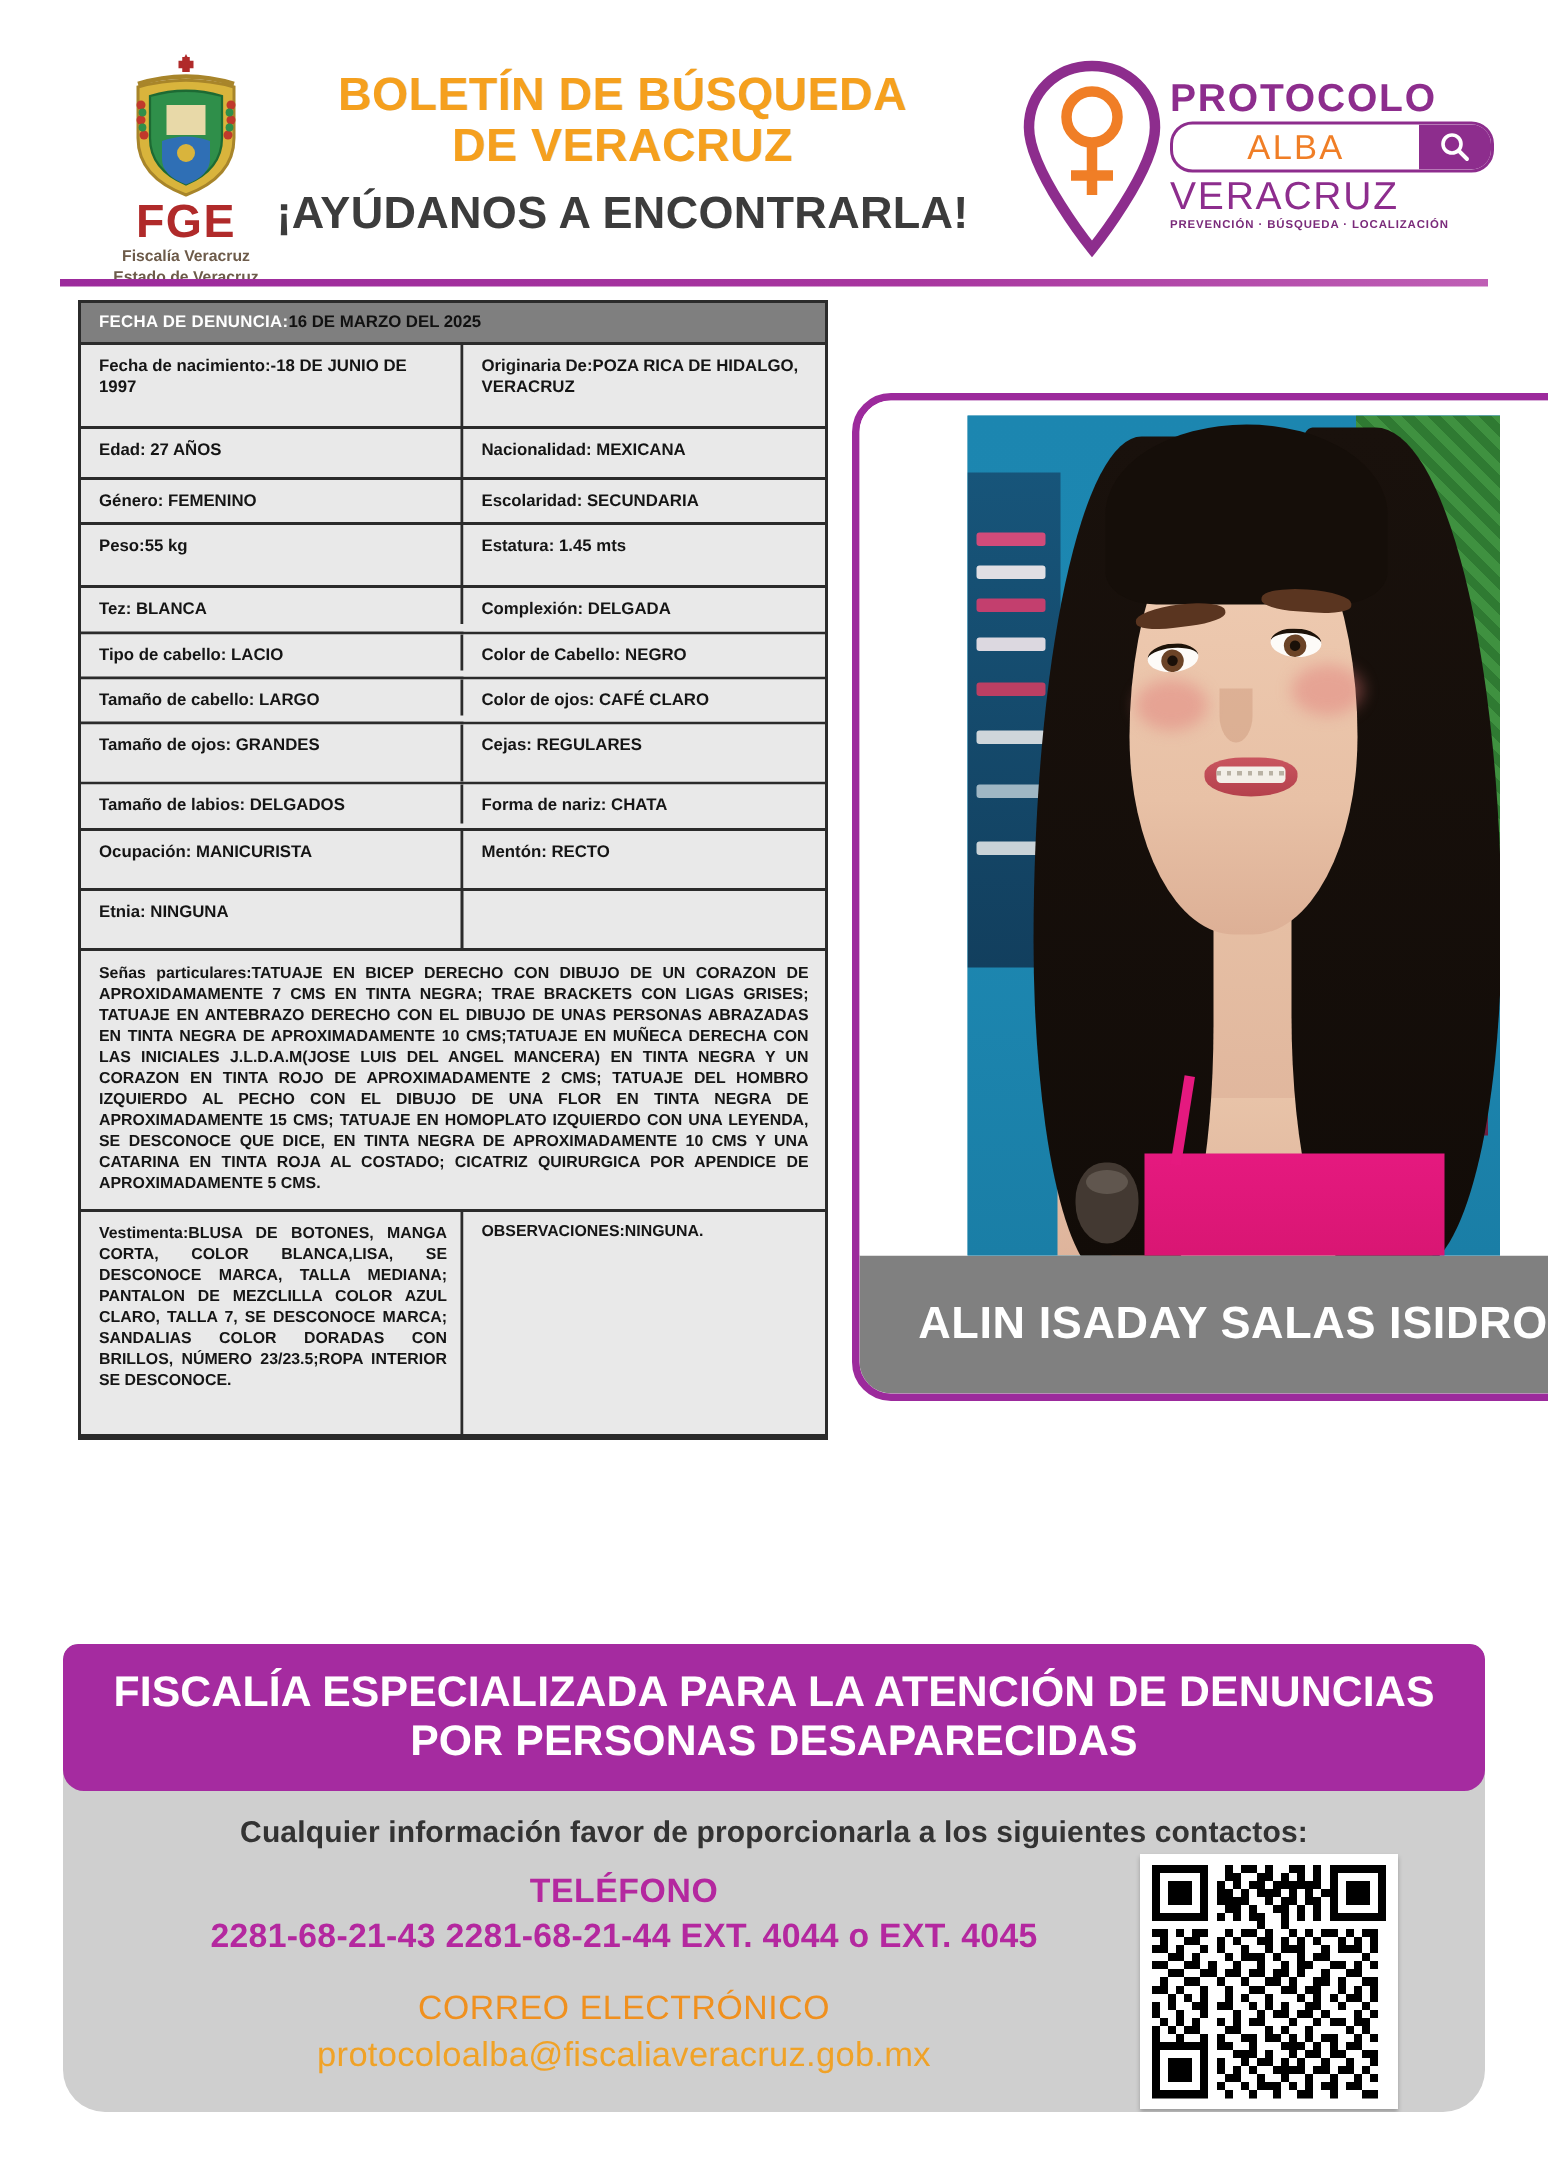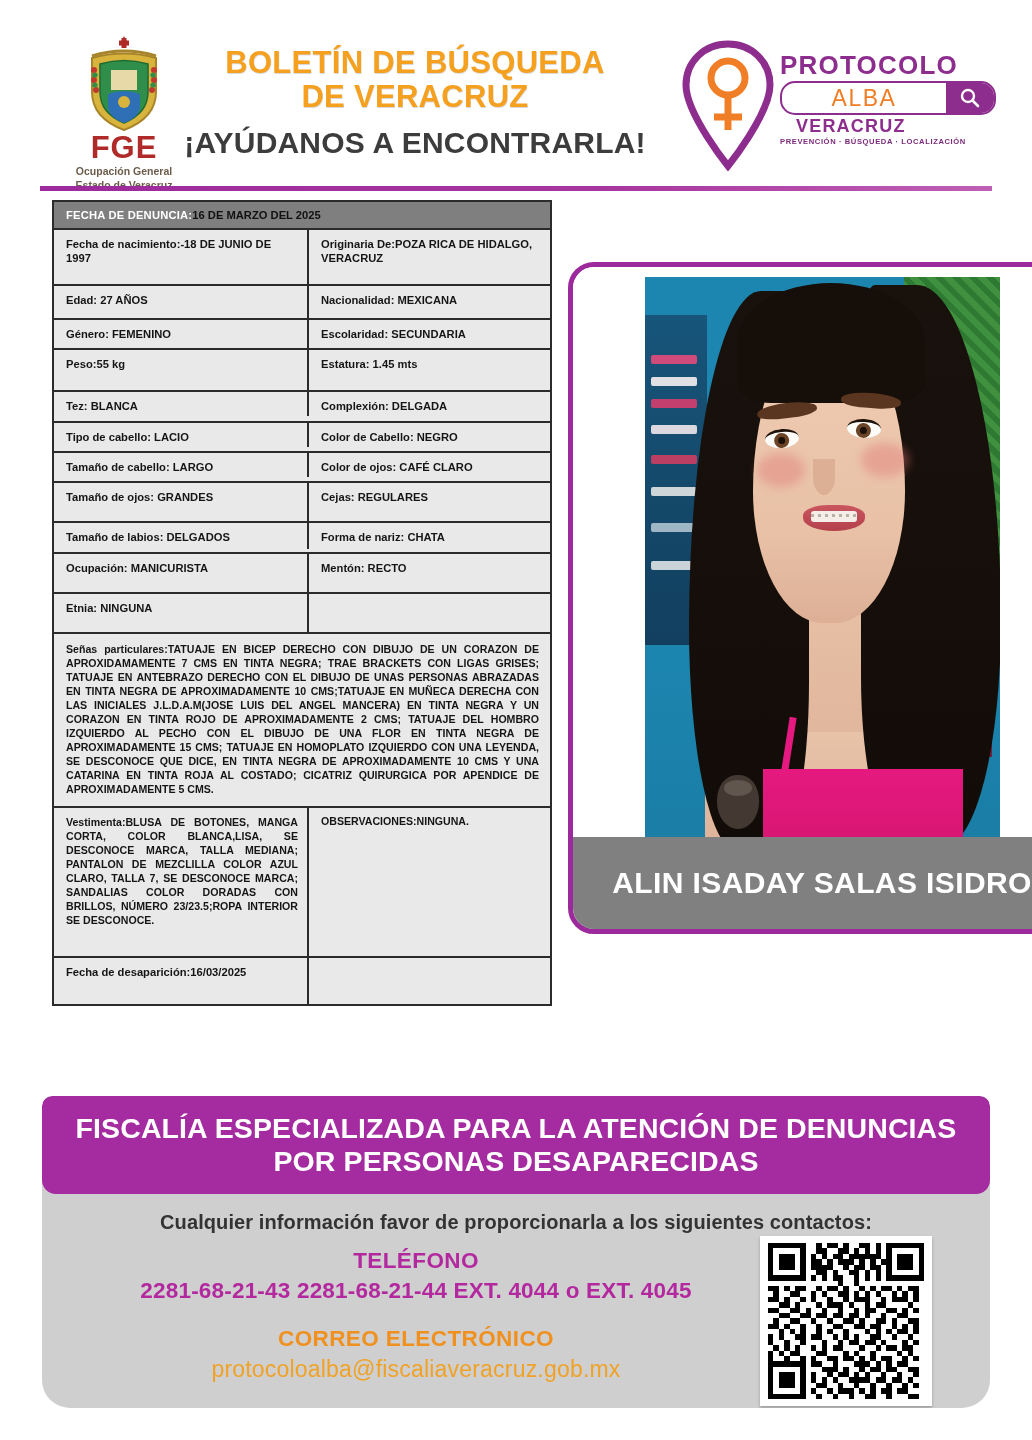--- a/index.html
+++ b/index.html
@@ -29,22 +29,22 @@
   .alba-pin{position:absolute;left:8px;top:4px;}
   .alba-text{position:absolute;left:108px;top:18px;width:225px;}
   .alba-proto{font-size:26px;font-weight:bold;color:#8d2d8d;letter-spacing:1.2px;
     line-height:1;}
   .alba-pill{margin-top:3px;height:30px;width:212px;border-radius:15px;
     border:2.5px solid #8d2d8d;display:flex;align-items:stretch;overflow:hidden;background:#fff;}
   .alba-pill-left{flex:1;display:flex;align-items:center;justify-content:center;}
   .alba-word{font-size:23px;font-weight:normal;color:#F07E26;letter-spacing:1.5px;}
   .alba-pill-right{width:48px;background:#8d2d8d;display:flex;align-items:center;
     justify-content:center;}
-  .alba-vera{font-size:18px;font-weight:bold;color:#8d2d8d;letter-spacing:1.2px;
-    line-height:1.05;margin-top:2px;margin-left:16px;}
+  .alba-vera{font-size:26px;font-weight:normal;color:#8d2d8d;letter-spacing:1.2px;
+    line-height:1.05;margin-top:2px;}
   .alba-tag{font-size:7.6px;font-weight:bold;color:#7a2a7a;letter-spacing:0.6px;margin-top:1px;}
 
   .purple-rule{position:absolute;left:40px;top:186px;width:952px;height:5px;
     background:linear-gradient(90deg,#9c2a9c 0%,#a8369f 60%,#bf5fb5 100%);}
 
   
   .table{position:absolute;left:52px;top:200px;width:500px;
     border:2px solid #2b2b2b;background:#e9e9e9;box-sizing:border-box;}
   .trow{display:flex;border-bottom:2px solid #2b2b2b;}
   .trow:last-child{border-bottom:none;}
@@ -146,21 +146,21 @@
   .fiscalia span{color:#ffffff;font-size:28.5px;font-weight:bold;line-height:1.16;
     letter-spacing:0.1px;}
   .cualquier{text-align:center;font-size:20px;font-weight:bold;color:#333333;
     margin-top:17px;letter-spacing:0.1px;}
 
   .contact-wrap{position:relative;margin-top:14px;}
   .tel-lbl{text-align:center;font-size:22.5px;font-weight:bold;color:#b4289f;
     letter-spacing:0.4px;padding-right:200px;}
   .tel-nums{text-align:center;font-size:22.5px;font-weight:bold;color:#b4289f;
     margin-top:4px;padding-right:200px;letter-spacing:0.2px;}
-  .mail-lbl{text-align:center;font-size:22.5px;font-weight:bold;color:#F0901E;
+  .mail-lbl{text-align:center;font-size:22.5px;font-weight:normal;color:#F0901E;
     margin-top:22px;padding-right:200px;letter-spacing:0.4px;}
   .mail-val{text-align:center;font-size:23px;color:#F0A227;margin-top:4px;
     padding-right:200px;letter-spacing:0.2px;}
 
   .qr{position:absolute;right:58px;top:140px;width:172px;height:170px;
     background:#ffffff;padding:7px;box-sizing:border-box;
     box-shadow:0 2px 3px rgba(0,0,0,.25);}
   .qr svg{display:block;width:100%;height:100%;}
 </style>
 </head>
@@ -191,21 +191,21 @@
           <g fill="#2f8f4a">
             <circle cx="17" cy="39" r="2.6"></circle>
               <circle cx="17" cy="49" r="2.6"></circle>
             <circle cx="75" cy="39" r="2.6"></circle>
               <circle cx="75" cy="49" r="2.6"></circle>
           </g>
           <path d="M14 20 q32 -10 64 0" stroke="#a8852a" stroke-width="3" fill="none"></path>
         </svg>
       </div>
       <div class="fge-word">FGE</div>
-      <div class="fge-sub">Ocupación General</div>
+      <div class="fge-sub">Fiscalía Veracruz</div>
       <div class="fge-sub">Estado de Veracruz</div>
     </div>
 
     <div class="title-block">
       <div class="title-main">BOLETÍN DE BÚSQUEDA</div>
       <div class="title-main">DE VERACRUZ</div>
       <div class="title-sub">¡AYÚDANOS A ENCONTRARLA!</div>
     </div>
 
     <div class="alba-logo">
@@ -292,21 +292,20 @@
     <div class="trow">
       <div class="tcell full senas">Señas particulares:TATUAJE EN BICEP DERECHO CON DIBUJO DE UN CORAZON DE APROXIDAMAMENTE 7 CMS EN TINTA NEGRA; TRAE BRACKETS CON LIGAS GRISES; TATUAJE EN ANTEBRAZO DERECHO CON EL DIBUJO DE UNAS PERSONAS ABRAZADAS EN TINTA NEGRA DE APROXIMADAMENTE 10 CMS;TATUAJE EN MUÑECA DERECHA CON LAS INICIALES J.L.D.A.M(JOSE LUIS DEL ANGEL MANCERA) EN TINTA NEGRA Y UN CORAZON EN TINTA ROJO DE APROXIMADAMENTE 2 CMS; TATUAJE DEL HOMBRO IZQUIERDO AL PECHO CON EL DIBUJO DE UNA FLOR EN TINTA NEGRA DE APROXIMADAMENTE 15 CMS; TATUAJE EN HOMOPLATO IZQUIERDO CON UNA LEYENDA, SE DESCONOCE QUE DICE, EN TINTA NEGRA DE APROXIMADAMENTE 10 CMS Y UNA CATARINA EN TINTA ROJA AL COSTADO; CICATRIZ QUIRURGICA POR APENDICE DE APROXIMADAMENTE 5 CMS.</div>
     </div>
 
     <div class="trow">
       <div class="tcell left vest" style="height:148px">Vestimenta:BLUSA DE BOTONES, MANGA CORTA, COLOR BLANCA,LISA, SE DESCONOCE MARCA, TALLA MEDIANA; PANTALON DE MEZCLILLA COLOR AZUL CLARO, TALLA 7, SE DESCONOCE MARCA; SANDALIAS COLOR DORADAS CON BRILLOS, NÚMERO 23/23.5;ROPA INTERIOR SE DESCONOCE.</div>
       <div class="tcell right obs">OBSERVACIONES:NINGUNA.</div>
     </div>
 
     <div class="trow">
-      <div class="tcell left" style="height:46px">Fecha de desaparición:16/03/2025</div>
     </div>
   </div>
 
   <div class="photo-card">
     <div class="photo-area">
       <div class="photo">
         <div class="bg-wall"></div>
         <div class="bg-shelf">
           <i style="top:40px;background:#d14b7a"></i>
           <i style="top:62px;background:#e0dfe4"></i>

